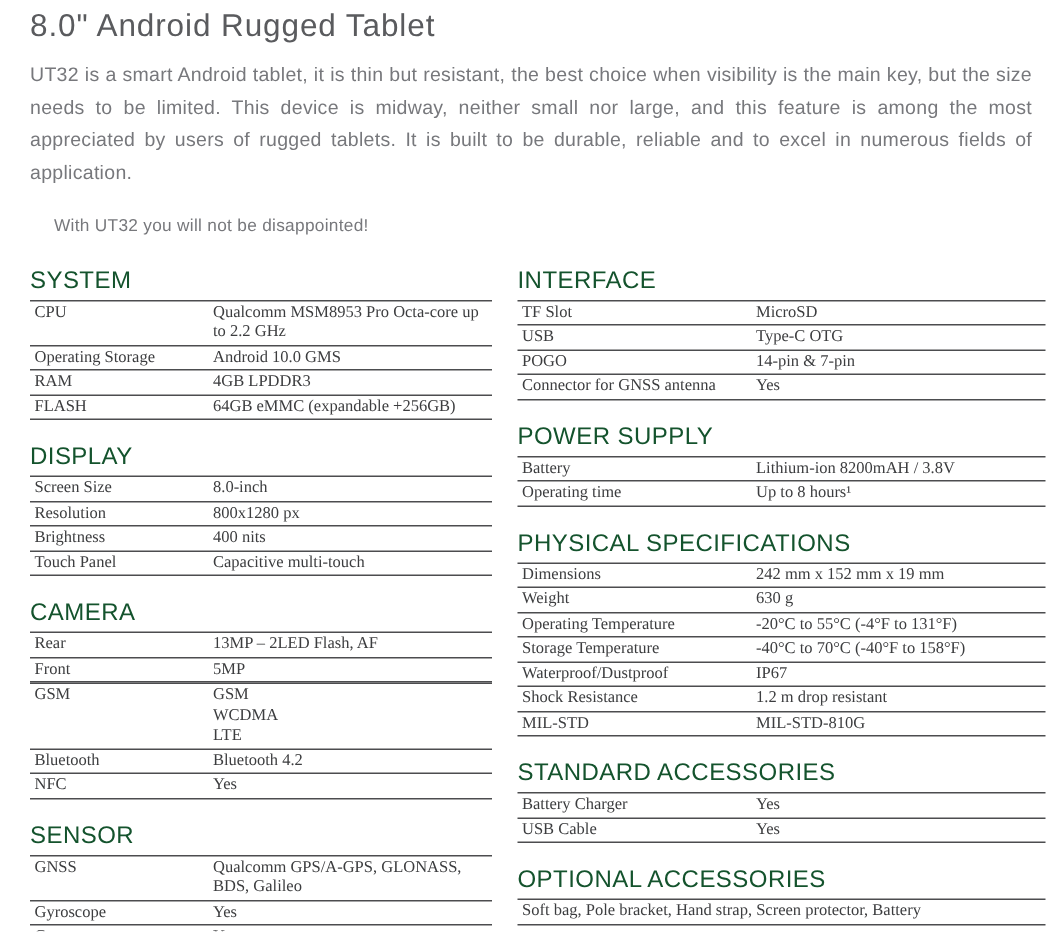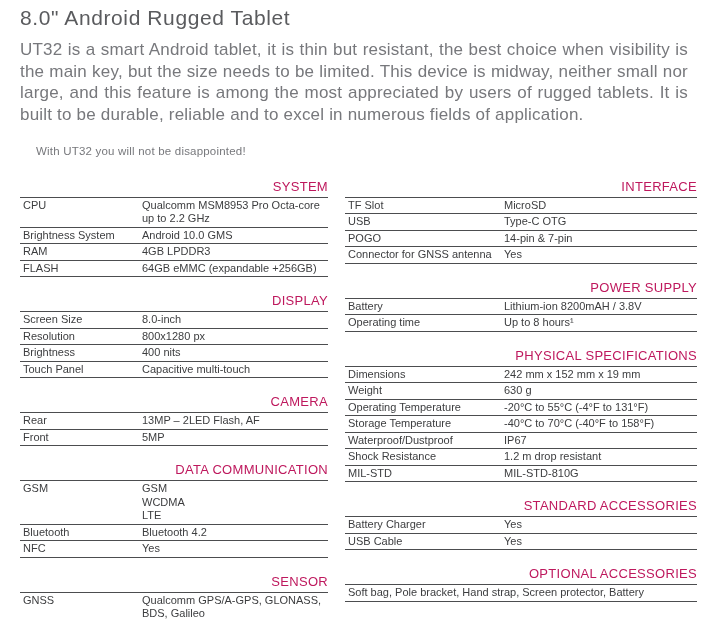--- a/index.html
+++ b/index.html
@@ -16,55 +16,55 @@
   .page-title {
     margin: 0 0 9px 0;
     font-size: 21px;
     font-weight: 400;
     color: #5a5b5e;
     letter-spacing: 0.6px;
   }
   .intro {
     margin: 0;
     width: 668px;
-    font-size: 17px;
+    font-size: 13px;
     line-height: 21.5px;
     color: #77787c;
     text-align: justify;
     letter-spacing: 0.2px;
   }
   .tagline {
     margin: 16px;
     font-size: 11.5px;
     line-height: 21.5px;
     color: #77787c;
     letter-spacing: 0.2px;
   }
   .columns { display: flex; margin-top: 13px; }
   .col-left  { width: 308px; flex: none; }
   .col-right { width: 352px; flex: none; margin-left: 17px; }
   .spec-section { margin: 0; }
   .spec-section + .spec-section { margin-top: 0; }
   .sec-title {
     margin: 16px 0 3px 0;
-    font-size: 13px;
+    font-size: 16px;
     font-weight: 400;
-    color: #be185d;
+    color: #14532d;
     letter-spacing: 0.3px;
-    text-align: right;
   }
   .spec-section:first-child .sec-title { margin-top: 0; }
   .spec-table { border-top: 1px solid #4c4d4f; }
   .spec-row {
     display: flex;
     border-bottom: 1px solid #4c4d4f;
     padding: 1px 0 1px 3px;
     font-size: 11px;
     line-height: 13.5px;
     color: #3c3d3f;
+    font-family: Liberation Serif, serif;
   }
   .spec-row .label { flex: none; width: 115px; padding-right: 4px; }
   .col-right .spec-row .label { width: 152px; }
   .spec-row .value { flex: 1; white-space: pre-line; }
   .spec-row.full .label { width: auto; flex: 1; }
 </style>
 </head>
 <body>
 
 <div class="page">
@@ -74,21 +74,21 @@
   <div class="columns">
     <div class="col-left" id="col-left">
         <section class="spec-section">
           <h2 class="sec-title">SYSTEM</h2>
           <div class="spec-table">
             <div class="spec-row">
               <div class="label">CPU</div>
               <div class="value">Qualcomm MSM8953 Pro Octa-core up to 2.2 GHz</div>
             </div>
             <div class="spec-row">
-              <div class="label">Brightness System</div>
+              <div class="label">Operating Storage</div>
               <div class="value">Android 10.0 GMS</div>
             </div>
             <div class="spec-row">
               <div class="label">RAM</div>
               <div class="value">4GB LPDDR3</div>
             </div>
             <div class="spec-row">
               <div class="label">FLASH</div>
               <div class="value">64GB eMMC (expandable +256GB)</div>
             </div>
@@ -122,21 +122,20 @@
               <div class="label">Rear</div>
               <div class="value">13MP – 2LED Flash, AF</div>
             </div>
             <div class="spec-row">
               <div class="label">Front</div>
               <div class="value">5MP</div>
             </div>
           </div>
         </section>
         <section class="spec-section">
-          <h2 class="sec-title">DATA COMMUNICATION</h2>
           <div class="spec-table">
             <div class="spec-row">
               <div class="label">GSM</div>
               <div class="value">GSM
 WCDMA
 LTE</div>
             </div>
             <div class="spec-row">
               <div class="label">Bluetooth</div>
               <div class="value">Bluetooth 4.2</div>

